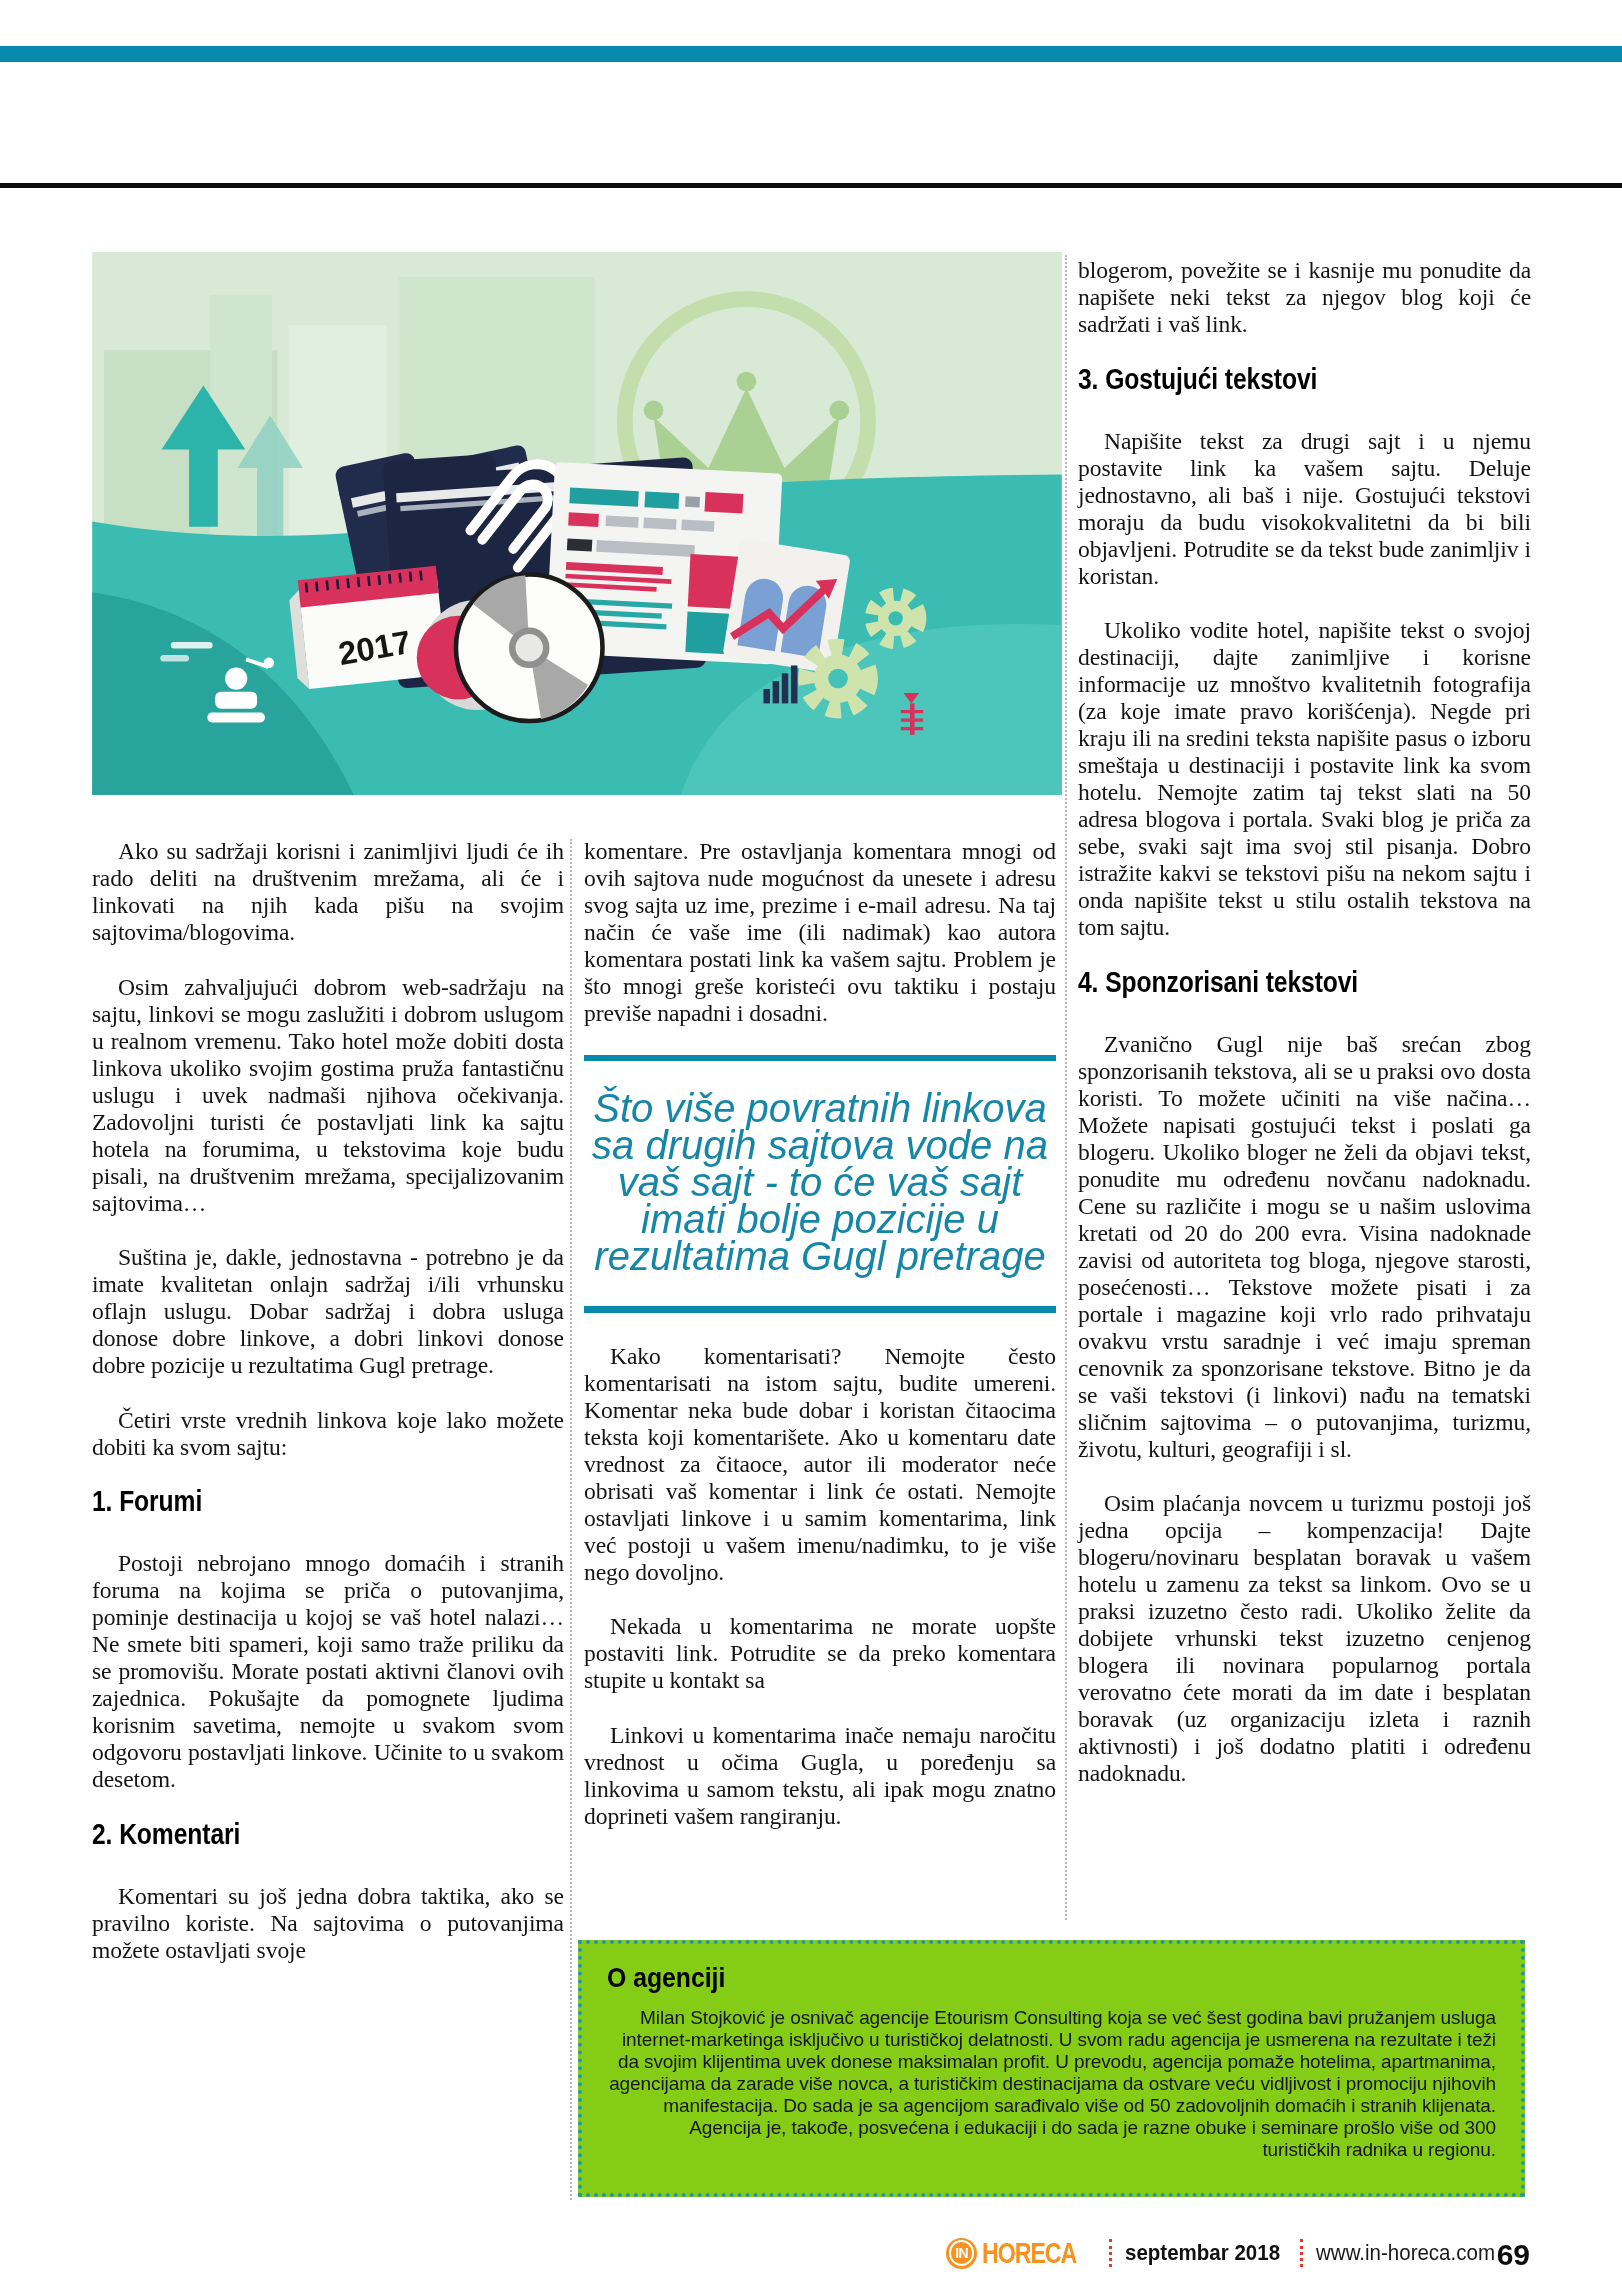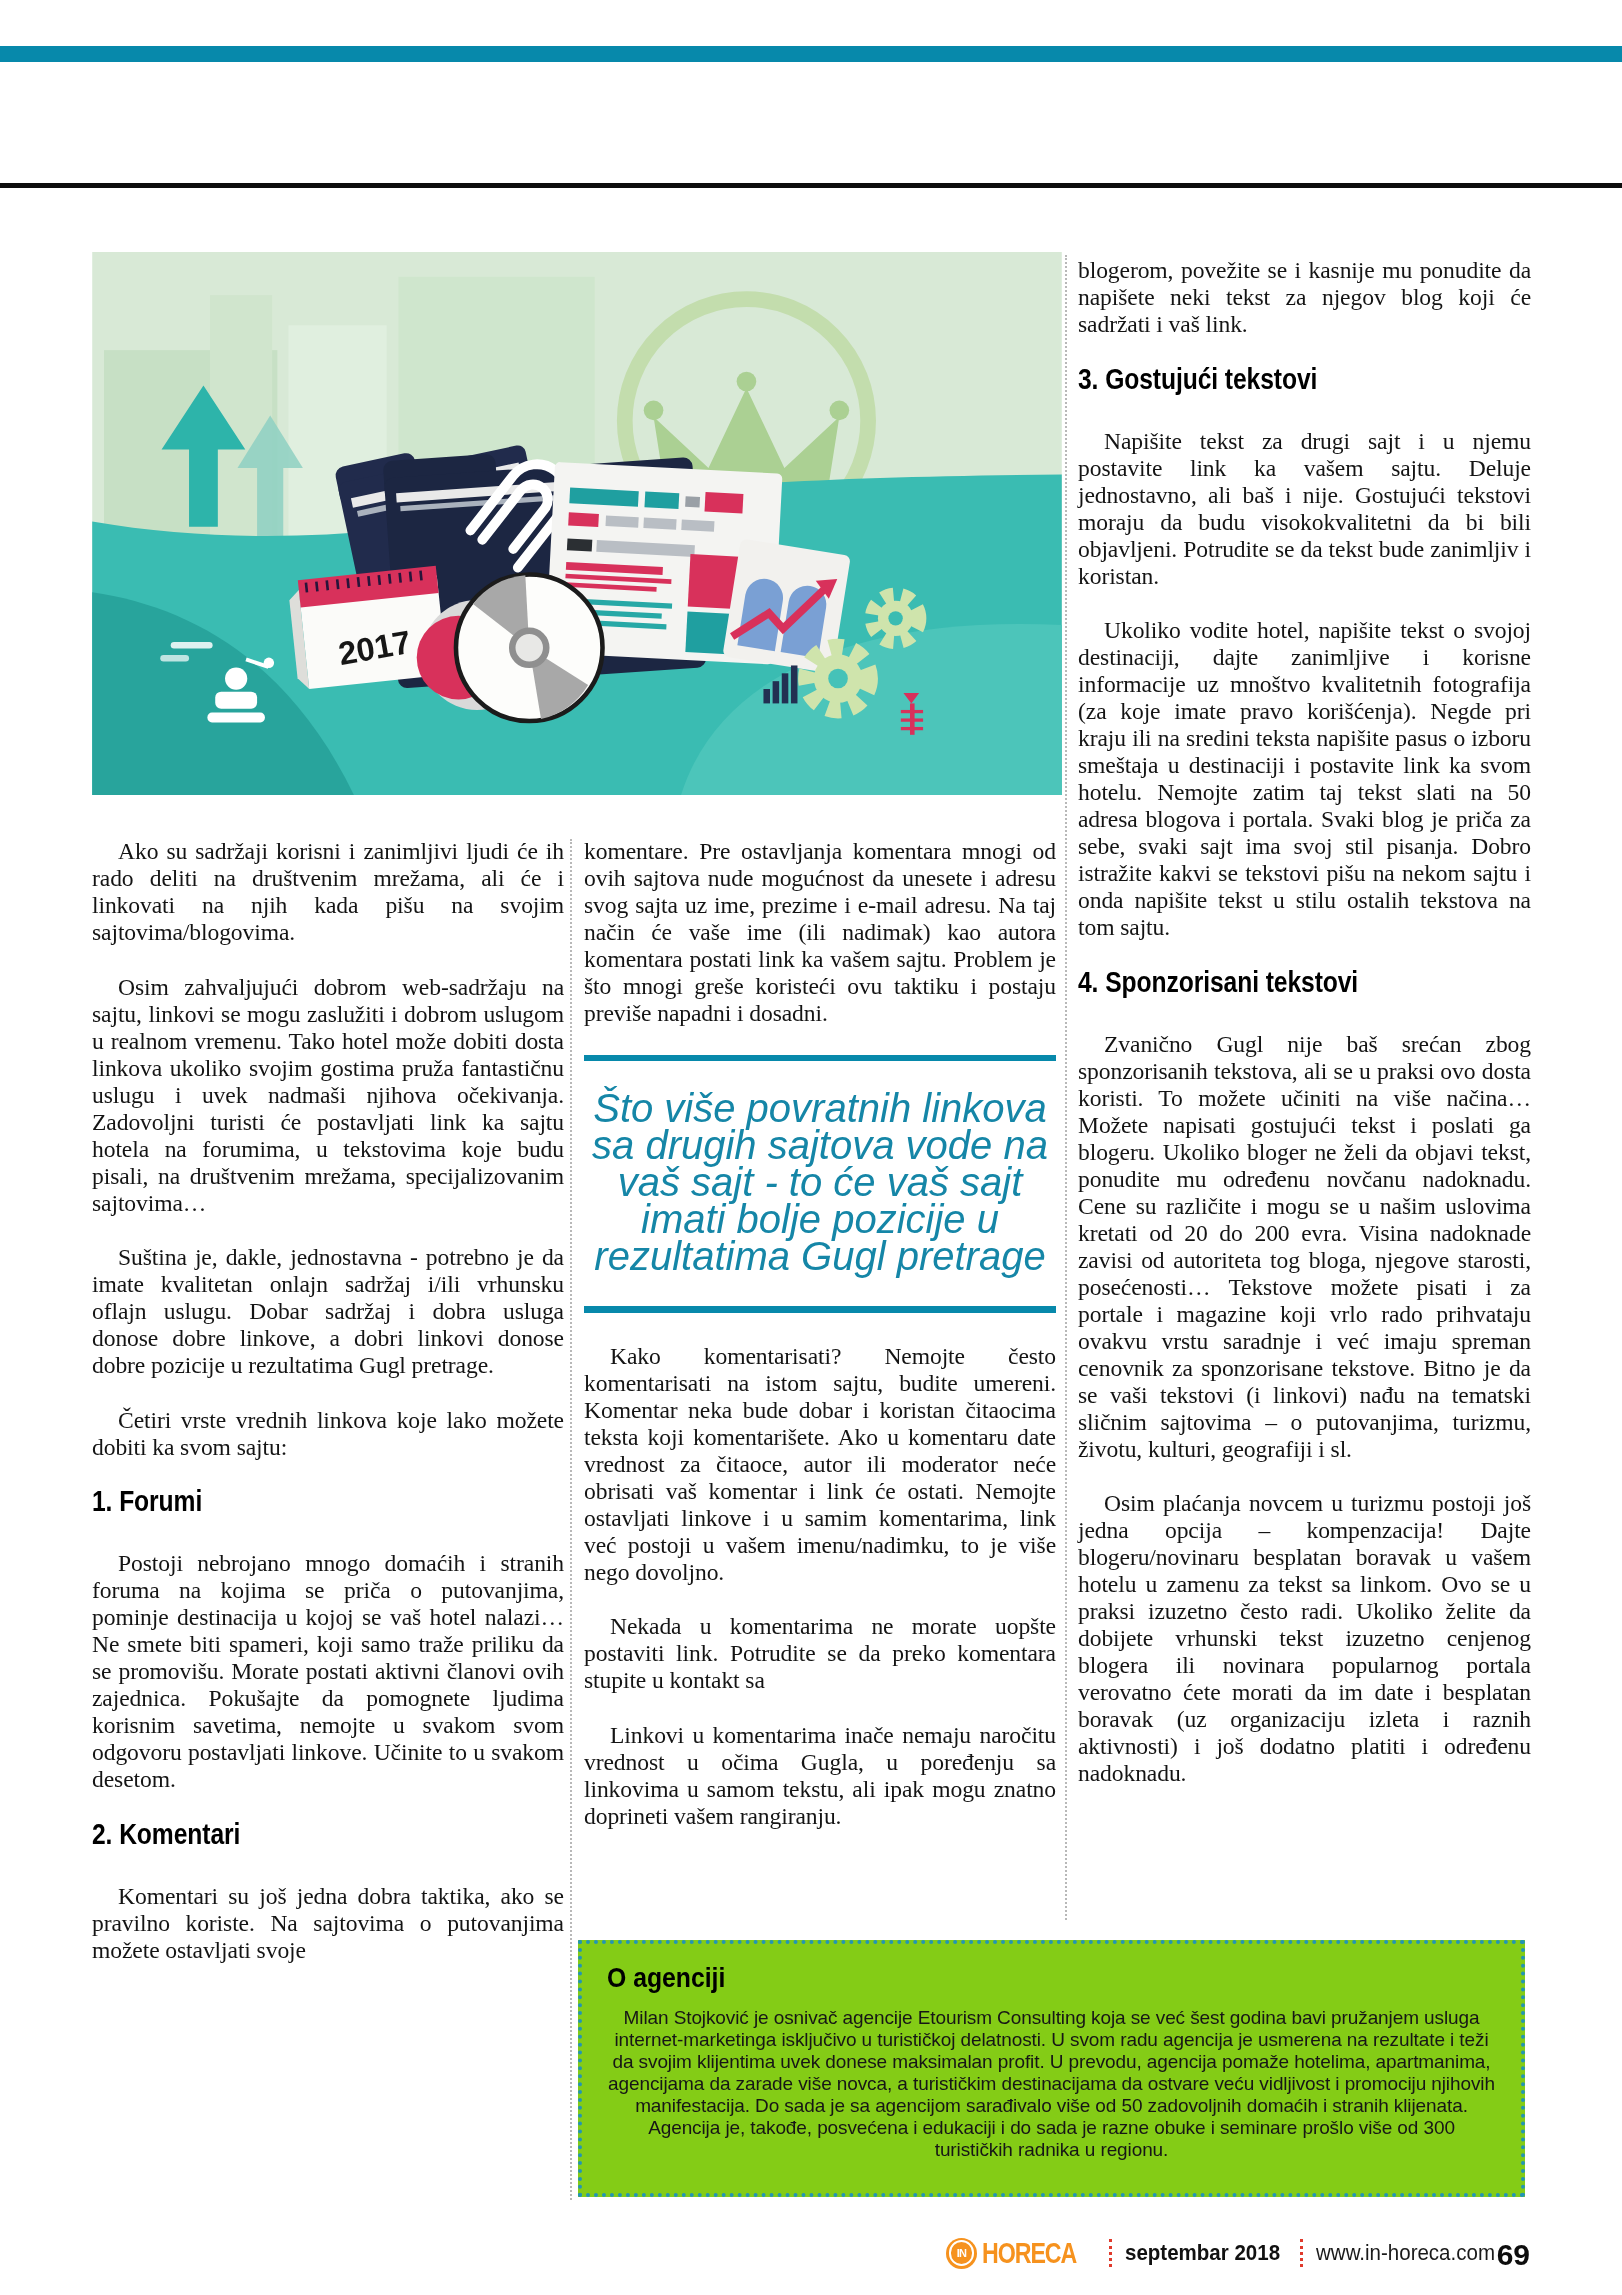--- a/index.html
+++ b/index.html
@@ -23,28 +23,28 @@
   .quoteblock{margin:19.6px 0 30px 0;}
   .qrule{height:6.5px;background:#0789ab;}
   .qtext{font-family:"Liberation Sans",sans-serif;font-style:italic;color:#1586a7;
       font-size:40px;line-height:37px;text-align:center;padding:29px 2.6px 31px 2.6px;letter-spacing:0;}
 
   .aboutbox{position:absolute;left:578px;top:1940px;width:947px;height:257px;box-sizing:border-box;
       border:4.6px dotted #2395b4;background:#84cc16;padding:18.3px 25px;}
   .aboutbox .box-title{font-family:"Liberation Sans",sans-serif;font-weight:bold;font-size:27.5px;
       color:#000;margin:0 0 13px 0;transform:scaleX(.9);transform-origin:left;}
   .aboutbox .box-body{font-family:"Liberation Sans",sans-serif;font-size:19px;line-height:22px;
-      color:#161616;text-align:center;letter-spacing:-0.1px;}
+      color:#161616;text-align:right;letter-spacing:-0.1px;}
 
   .footer{position:absolute;left:946px;top:2236px;height:34px;display:flex;align-items:center;
       font-family:"Liberation Sans",sans-serif;}
   .logo-badge{position:relative;width:31px;height:31px;border-radius:50%;background:#f6921e;
       display:flex;align-items:center;justify-content:center;flex:0 0 auto;}
   .logo-badge::after{content:"";position:absolute;inset:2.6px;border:2px solid #fff;border-radius:50%;}
-  .logo-badge span{position:relative;z-index:2;color:#fff;font-weight:bold;font-size:11px;letter-spacing:-0.7px;}
+  .logo-badge span{position:relative;z-index:2;color:#fff;font-weight:bold;font-size:14px;letter-spacing:-0.7px;}
   .logo-text{color:#f6921e;font-weight:bold;font-size:29px;letter-spacing:-1.3px;
       transform:scaleX(.8);transform-origin:left;margin-left:5.2px;white-space:nowrap;}
   .red-dots{width:0;height:27.5px;border-left:3.3px dotted #e03a2c;margin:0 13px 0 1.3px;}
   .issue{font-weight:bold;font-size:21.6px;color:#111;transform:scaleX(.95);transform-origin:left;white-space:nowrap;}
   .website{font-size:21.6px;color:#1a1a1a;transform:scaleX(.95);transform-origin:left;white-space:nowrap;}
   .pagenum{position:absolute;right:93px;top:2238px;font-family:"Liberation Sans",sans-serif;
       font-weight:bold;font-size:30px;color:#0d0d0d;text-align:center;}
 </style>
 </head>
 <body>

